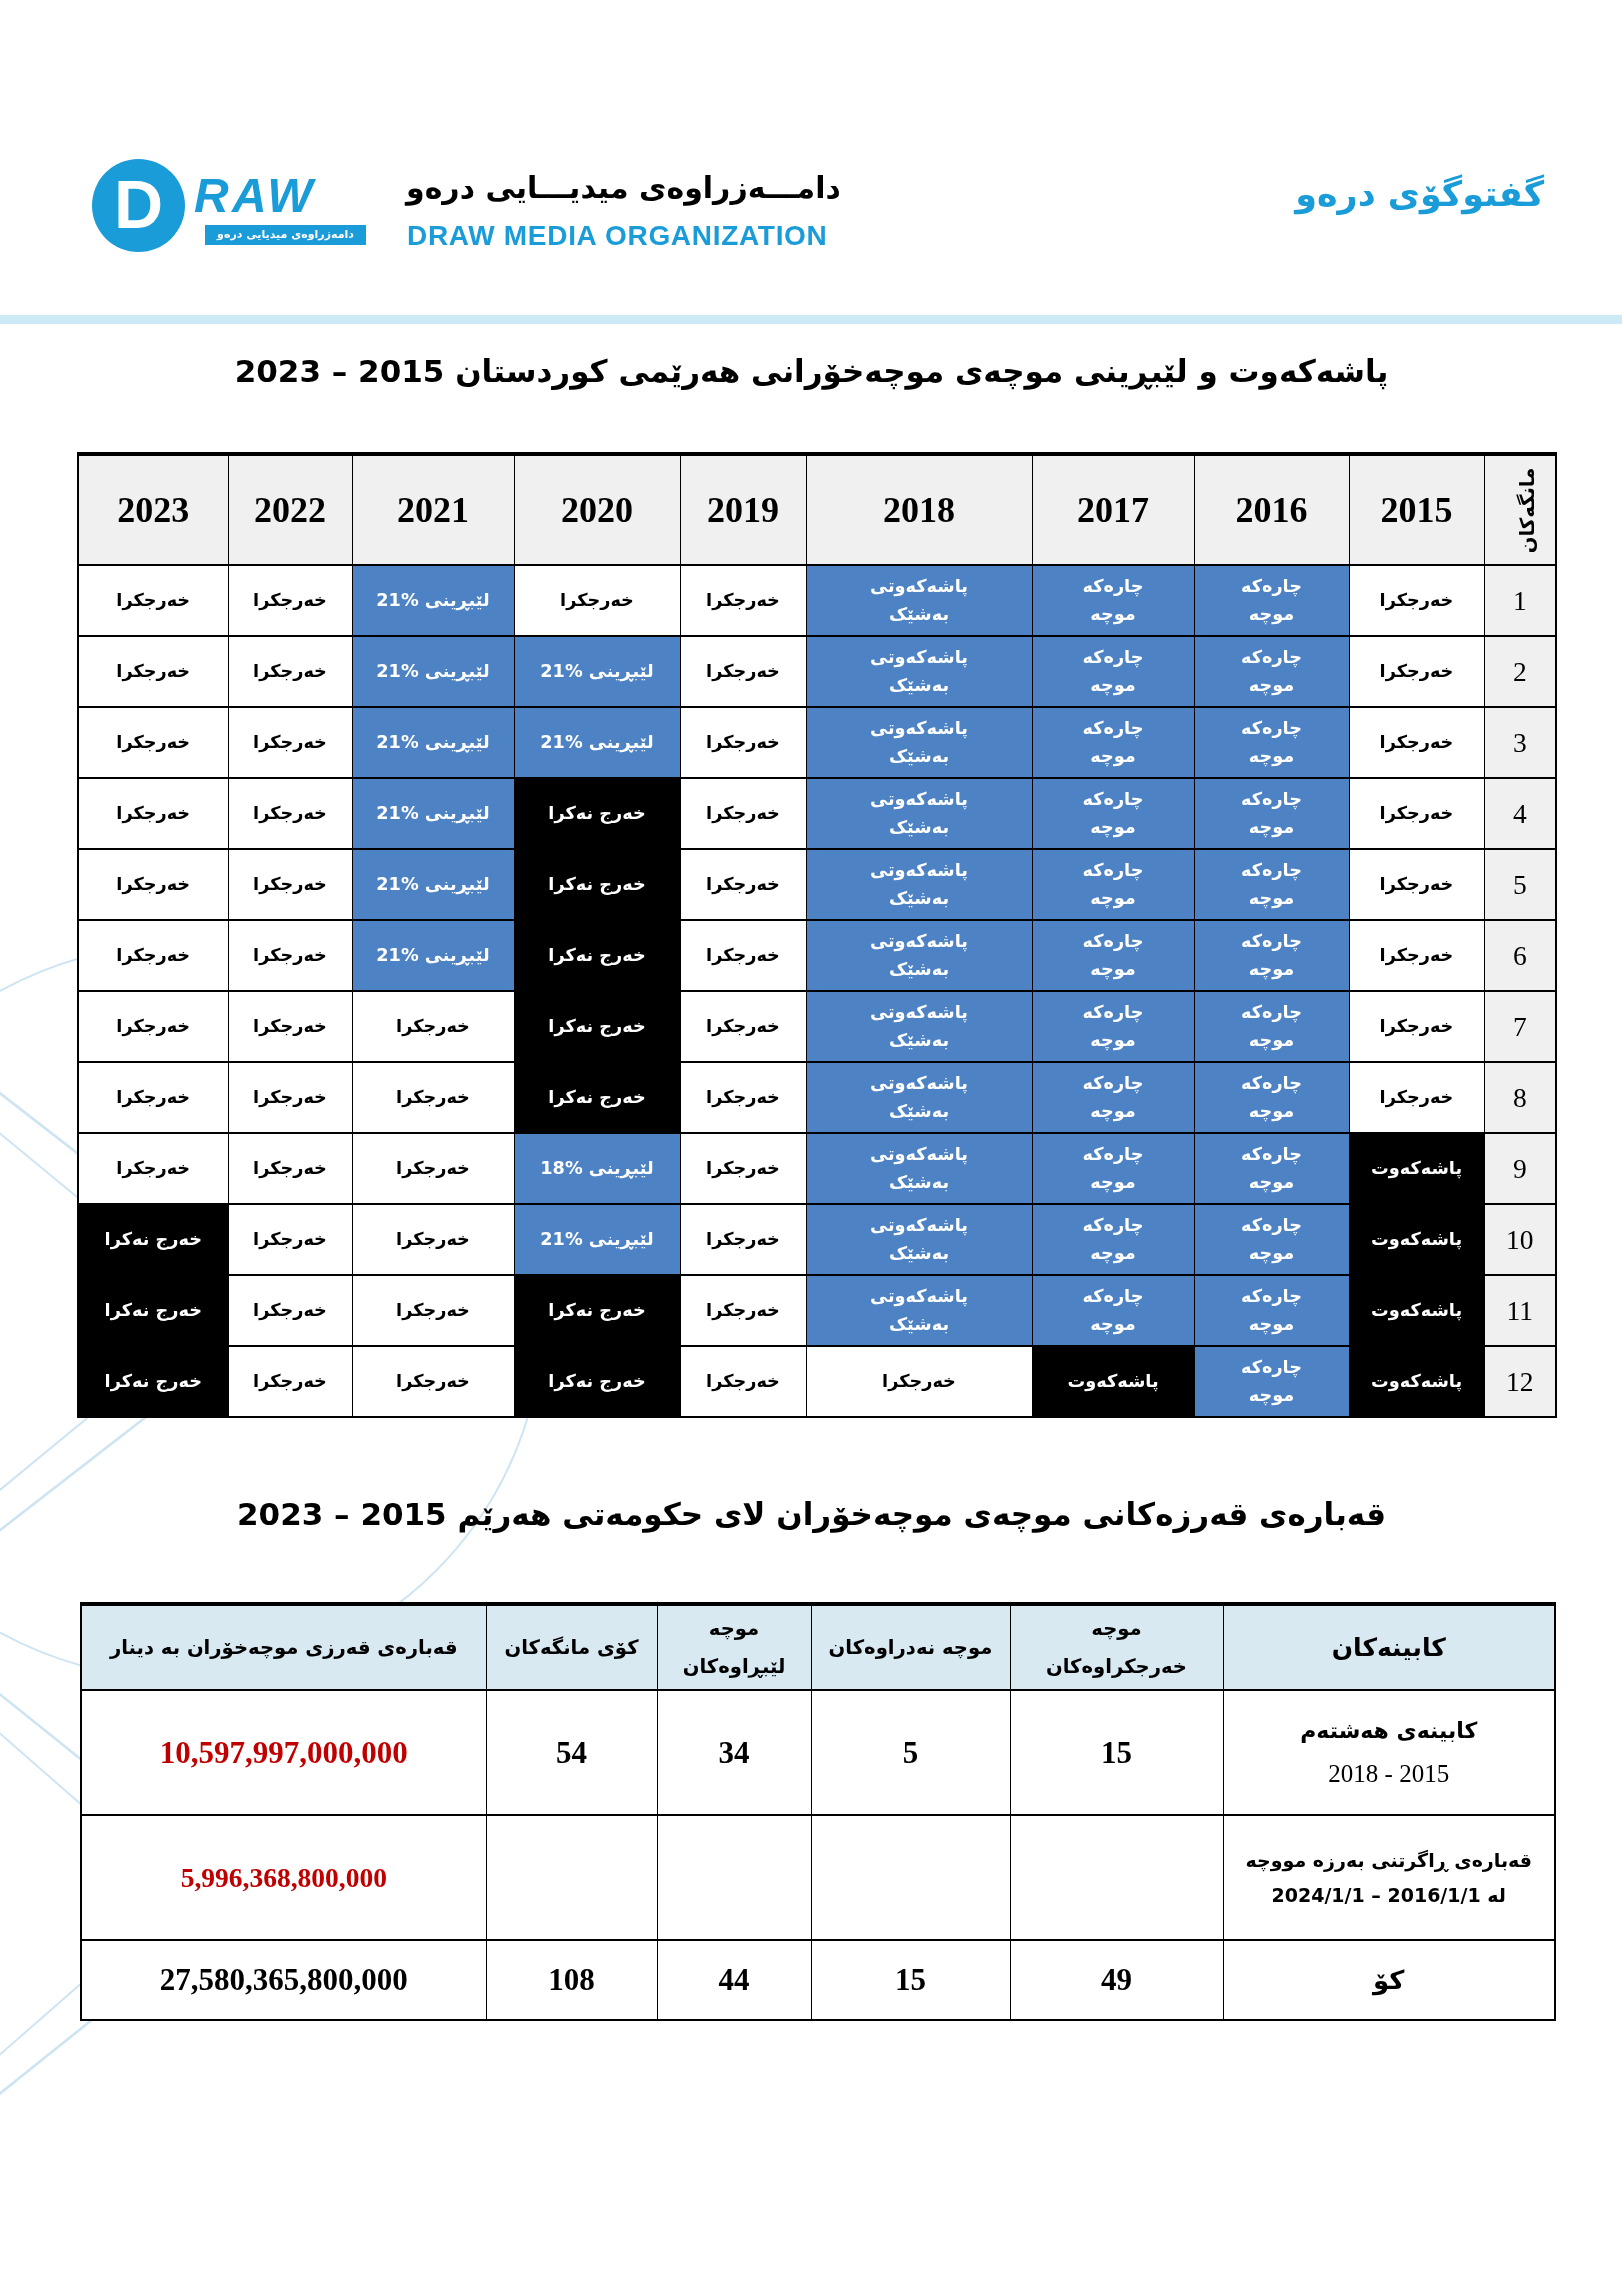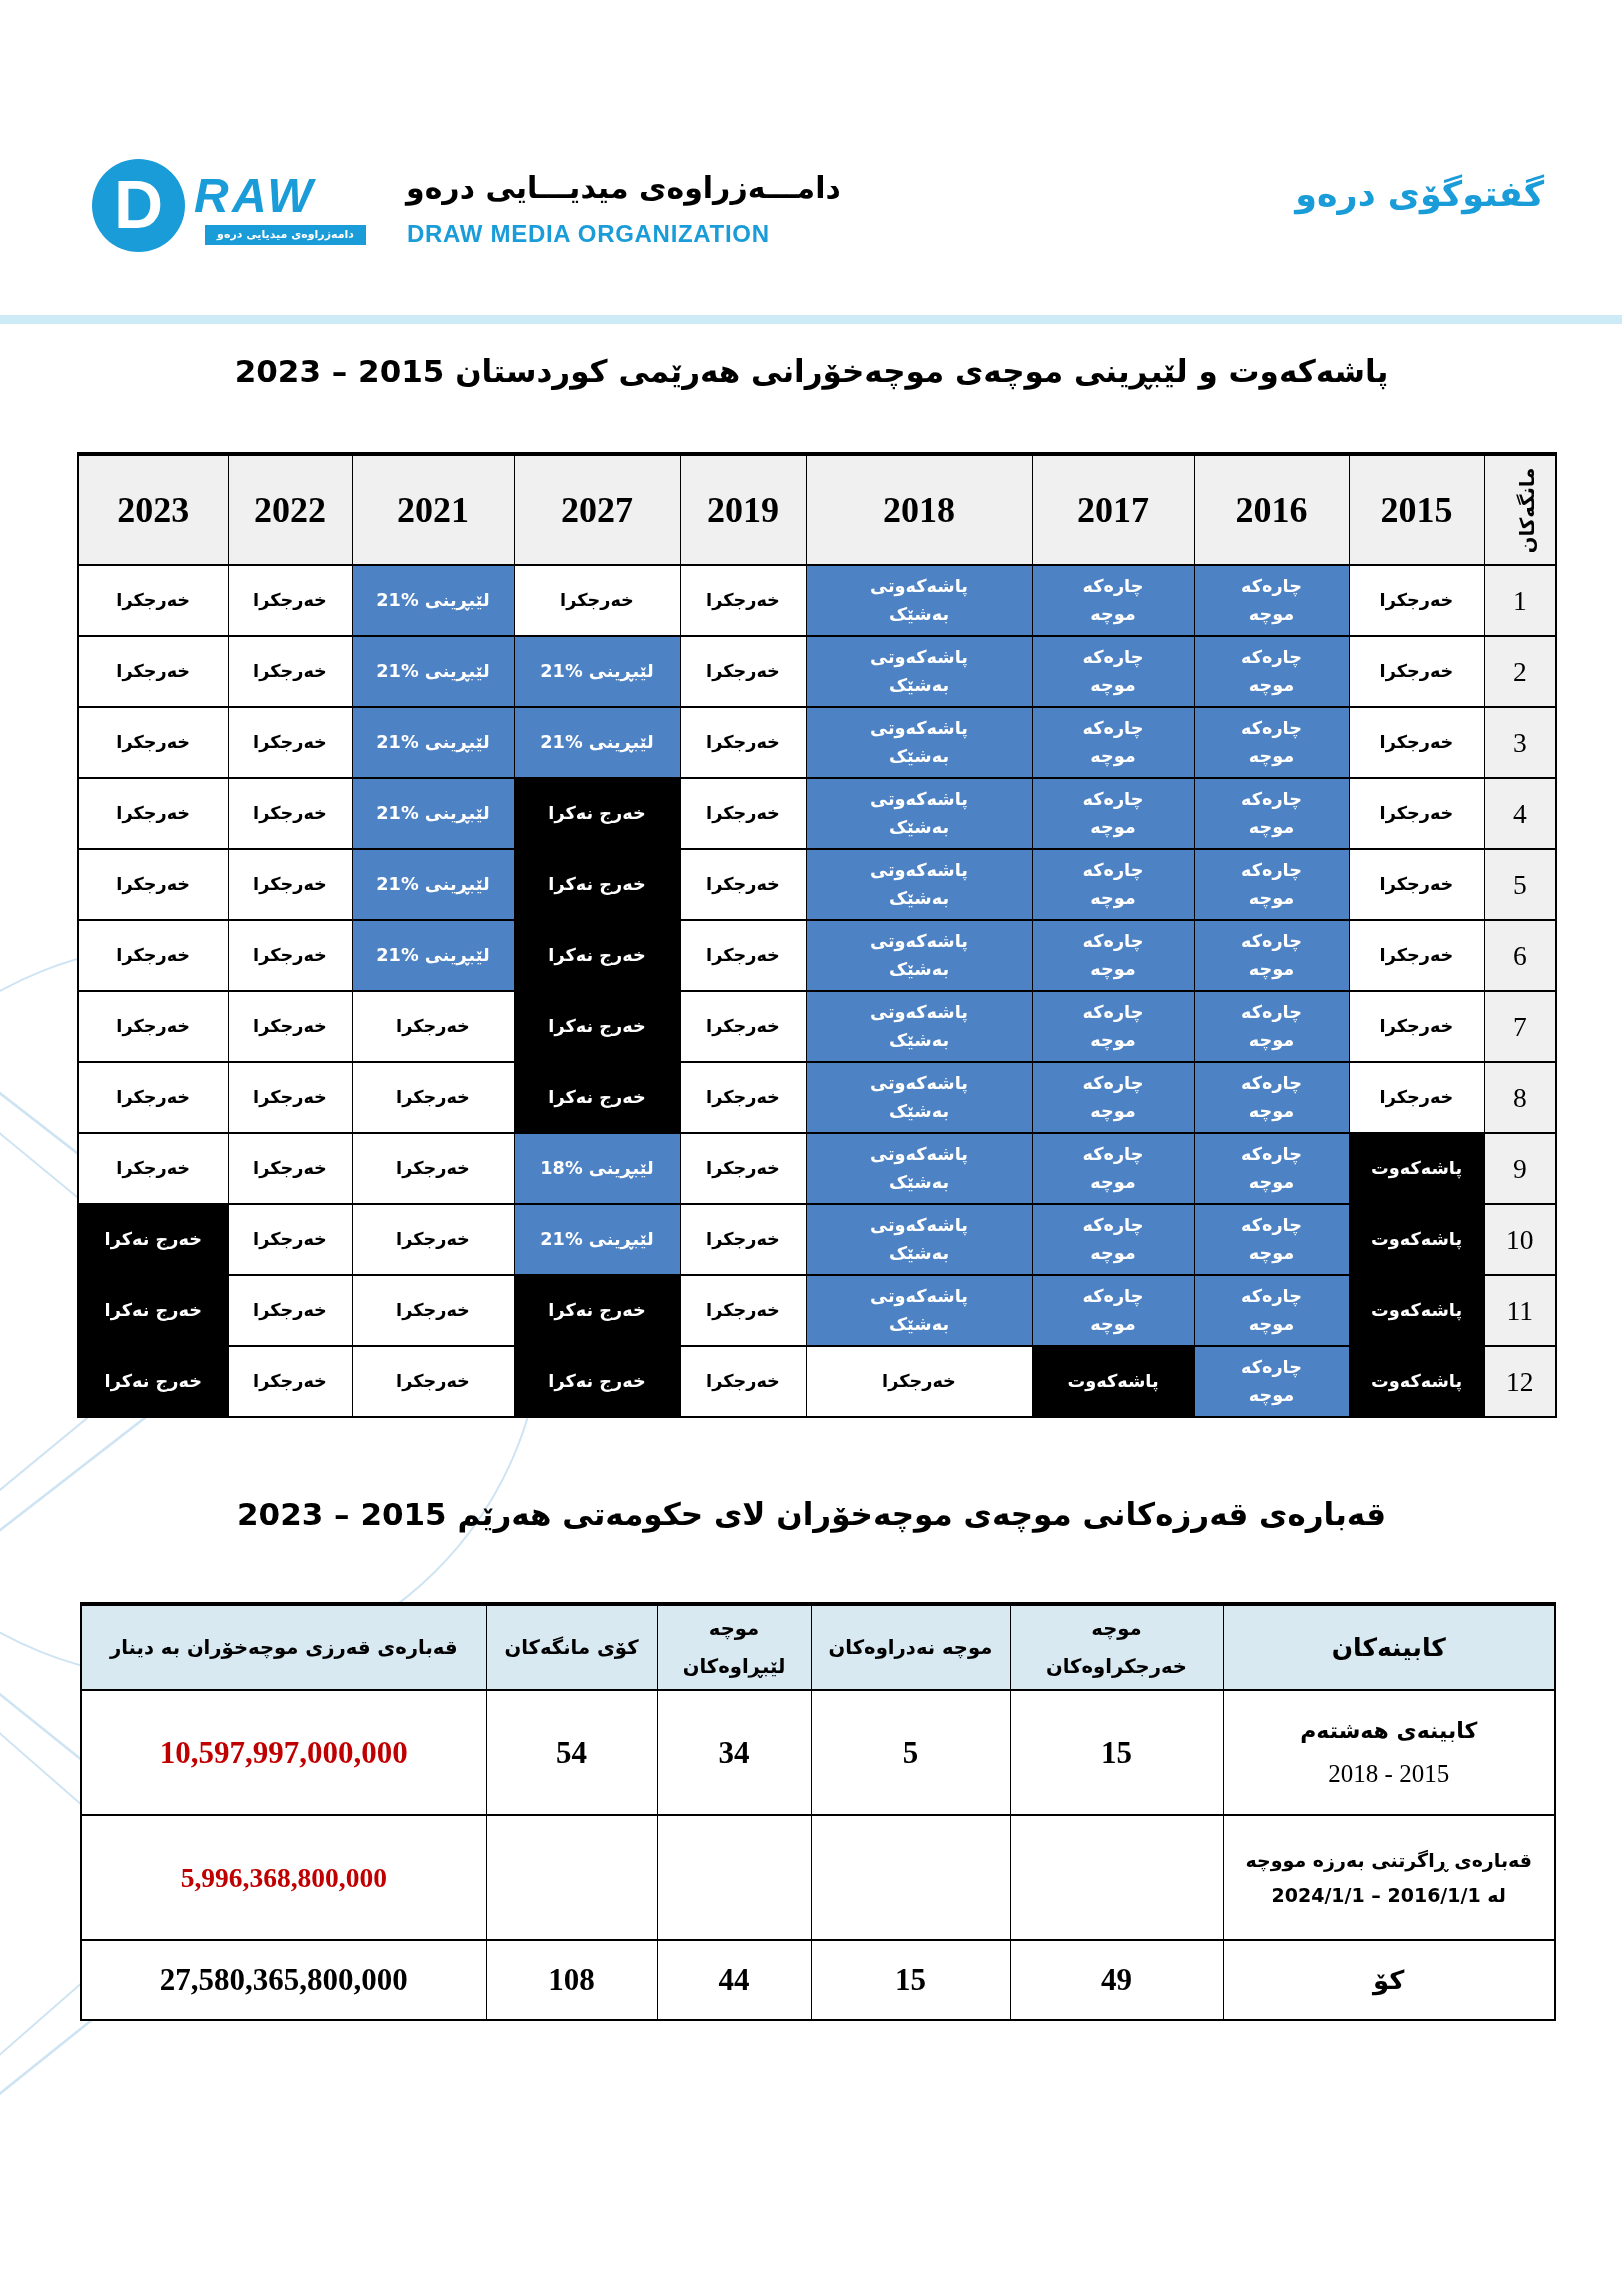--- a/index.html
+++ b/index.html
@@ -11,21 +11,21 @@
   .logo-circle{position:absolute;left:92px;top:159px;width:93px;height:93px;border-radius:50%;
                background:#1a9cd8;text-align:center;}
   .logo-circle span{font-family:"Liberation Sans",sans-serif;font-weight:bold;font-size:68px;
                color:#fff;line-height:90px;}
   .logo-word{position:absolute;left:194px;top:168px;font-family:"Liberation Sans",sans-serif;
              font-weight:bold;font-style:italic;font-size:48px;color:#1a9cd8;letter-spacing:3.3px;}
   .logo-bar{position:absolute;left:196px;top:225px;width:161px;height:19.6px;background:#1a9cd8;
             color:#fff;font-size:11px;line-height:19.6px;text-align:center;font-weight:bold;margin-left:9px;}
   .org-ku{position:absolute;left:406px;top:170px;font-size:30px;font-weight:bold;}
   .org-en{position:absolute;left:407px;top:220px;font-family:"Liberation Sans",sans-serif;
-          font-size:24px;font-weight:bold;color:#1a9cd8;letter-spacing:0.7px;}
+          font-size:28px;font-weight:bold;color:#1a9cd8;letter-spacing:0.7px;}
   .masthead-title{position:absolute;right:79px;top:174px;font-size:35px;font-weight:bold;color:#1a9cd8;}
   .band{position:absolute;left:0;top:315px;width:1623px;height:8.5px;background:#cdeaf7;}
 
   
   .sec-title{position:absolute;left:0;width:1623px;text-align:center;font-size:31px;font-weight:bold;}
   .title1{top:353px;}
   .title2{top:1496px;}
 
   
   .t1{position:absolute;left:77px;top:452px;width:1477px;border-collapse:collapse;table-layout:fixed;
@@ -105,21 +105,21 @@
         <col style="width:162px">
         <col style="width:155px">
       <col style="width:135px">
         <col style="width:72px">
     </colgroup>
     <thead>
         <tr id="t1-head">
           <th class="year-th">2023</th>
           <th class="year-th">2022</th>
           <th class="year-th">2021</th>
-          <th class="year-th">2027</th>
+          <th class="year-th">2020</th>
           <th class="year-th">2019</th>
           <th class="year-th">2018</th>
           <th class="year-th">2017</th>
           <th class="year-th">2016</th>
           <th class="year-th">2015</th>
           <th class="months-th"><span class="vtext" dir="rtl">مانگەکان</span></th>
         </tr>
       </thead>
     <tbody id="t1-body">
         <tr>

